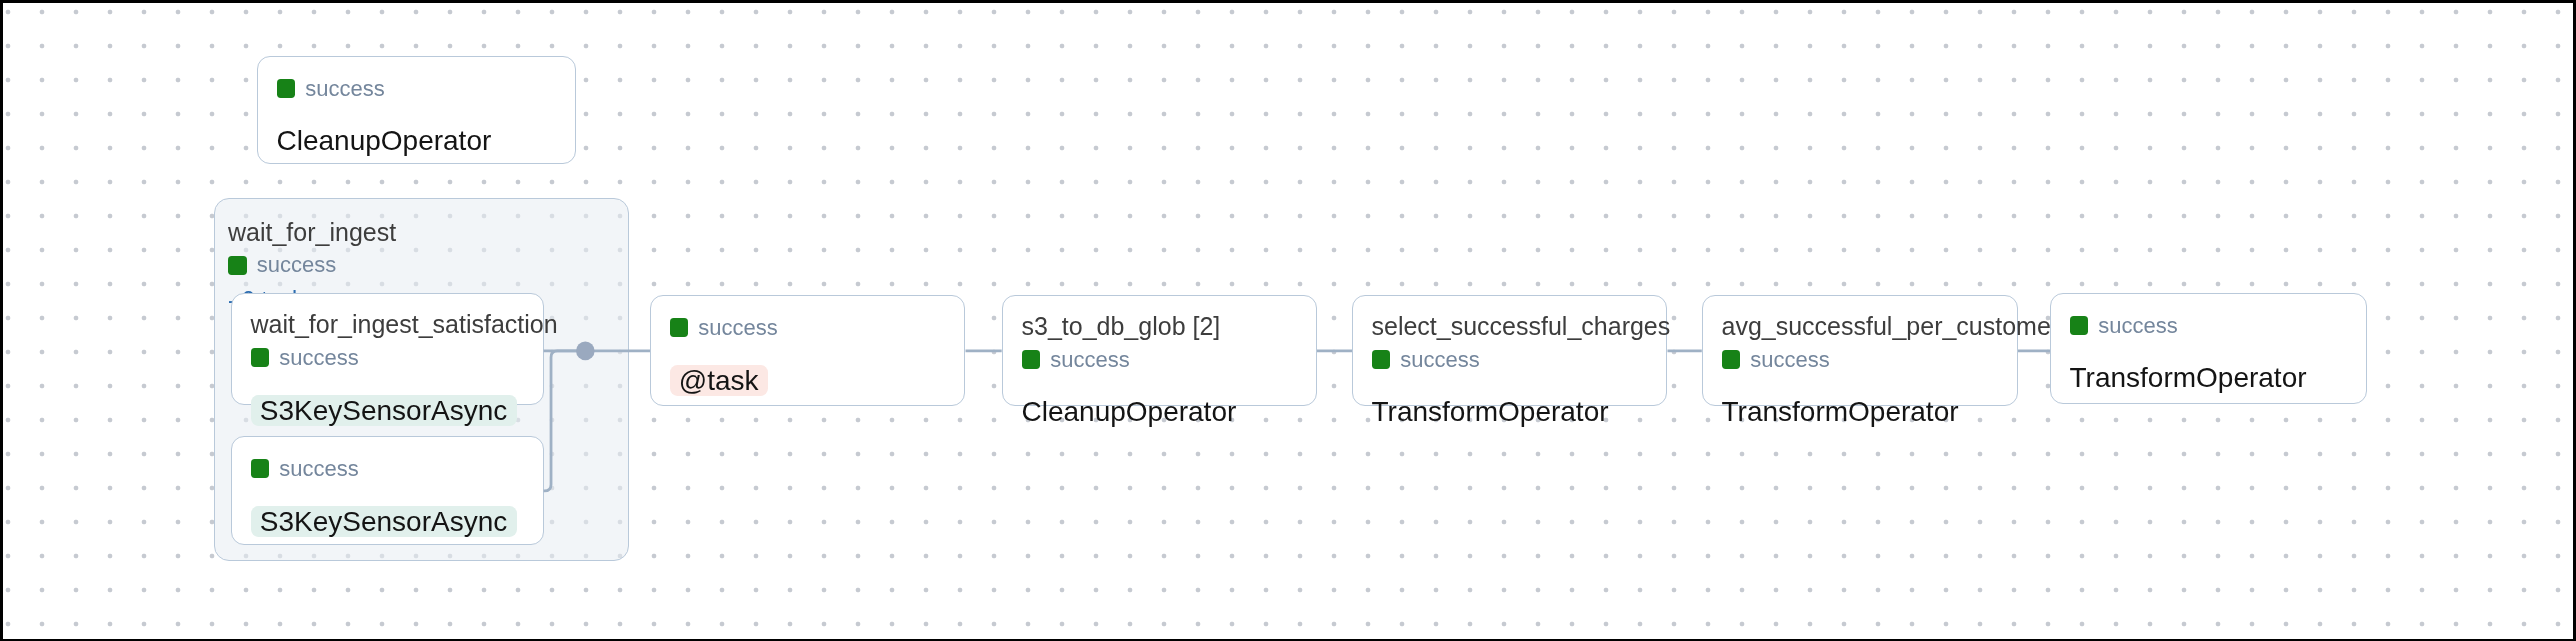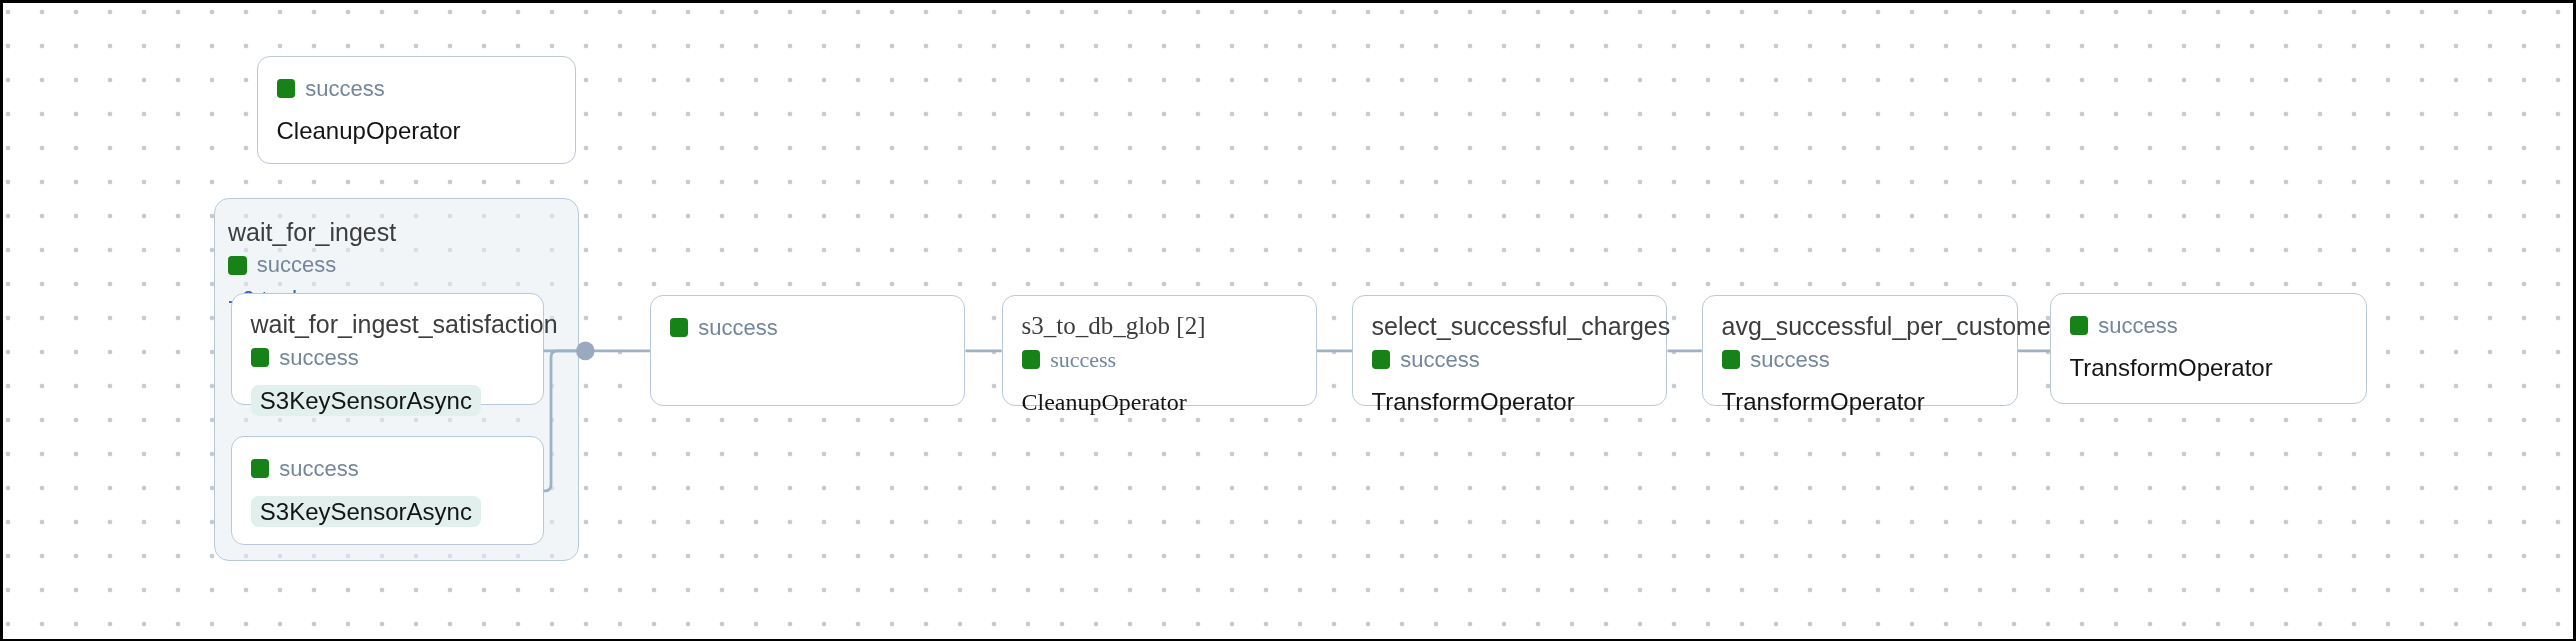--- a/index.html
+++ b/index.html
@@ -83,47 +83,47 @@
     width:18.5px;height:18.5px;
     border-radius:3.7px;
     background:var(--success-green);
     flex:0 0 auto;
   }
   .status-label{
     font-size:22px;
     color:var(--status-text);
   }
   .operator-row{
-    margin-top:13px;
-    font-size:24px;
+    margin-top:23px;
+    font-size:28px;
     line-height:30px;
     color:var(--operator-color);
     white-space:nowrap;
   }
   .operator-badge{
     display:inline-block;
     border-radius:7.4px;
     padding:0.9px 9.3px;
   }
   .badge-teal{background:var(--badge-teal);}
   .badge-pink{background:var(--badge-pink);}
   .collapse-link{
     margin-top:7.4px;
     font-size:23px;
     color:var(--link-blue);
     cursor:pointer;
     white-space:nowrap;
   }
   
   #node-cleanup{left:254px;top:53px;width:319px;height:108px;}
-  #group-wait-for-ingest{left:211px;top:195px;width:365px;height:363px;}
+  #group-wait-for-ingest{left:211px;top:195px;width:415px;height:363px;}
   #node-wait-for-ingest-satisfaction{left:16px;top:94px;width:313px;height:112px;}
   #node-wait-for-ingest-charge{left:16px;top:237px;width:313px;height:109px;}
   #node-retrieve-input-files{left:647px;top:292px;}
-  #node-s3-to-db-glob{left:999px;top:292px;font-family:Liberation Serif, serif;}
+  #node-s3-to-db-glob{left:999px;top:292px;}
   #node-select-successful-charges{left:1349px;top:292px;}
   #node-avg-successful-per-customer{left:1699px;top:292px;width:316px;}
   #node-join-charge-satisfaction{left:2047px;top:290px;width:317px;}
 </style>
 </head>
 <body>
 
 <div class="canvas">
 
   <svg class="edges" viewBox="0 0 2778 692" width="2576" height="642">
@@ -170,20 +170,21 @@
       </div>
       <div class="operator-row"><span class="operator-badge badge-teal">S3KeySensorAsync</span></div>
     </div>
   </div>
 
   <div class="node" id="node-retrieve-input-files">
     <div class="status-row">
       <span class="status-square"></span>
       <span class="status-label">success</span>
     </div>
+    <div class="operator-row"><span class="operator-badge badge-pink">@task</span></div>
   </div>
 
   <div class="node" id="node-s3-to-db-glob">
     <div class="node-title">s3_to_db_glob [2]</div>
     <div class="status-row">
       <span class="status-square"></span>
       <span class="status-label">success</span>
     </div>
     <div class="operator-row">CleanupOperator</div>
   </div>

